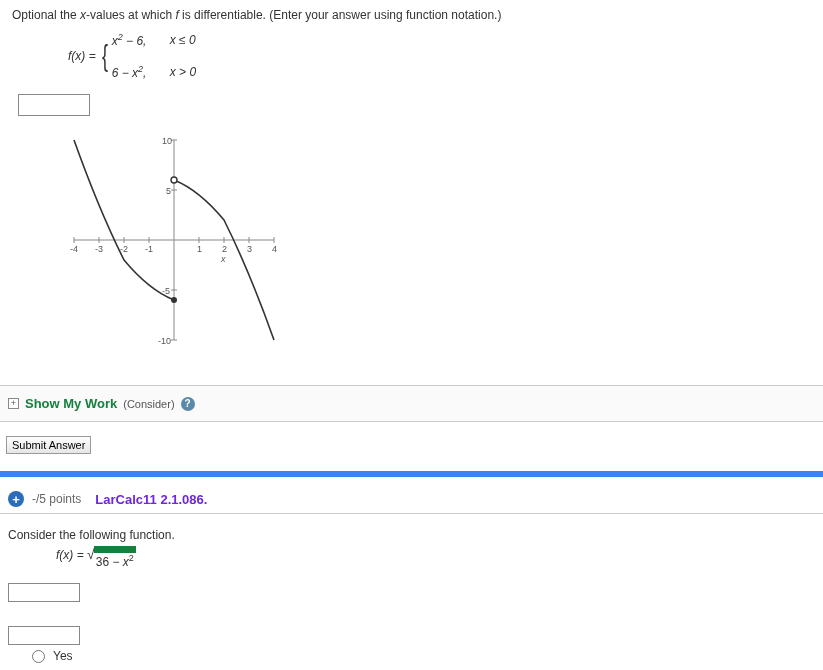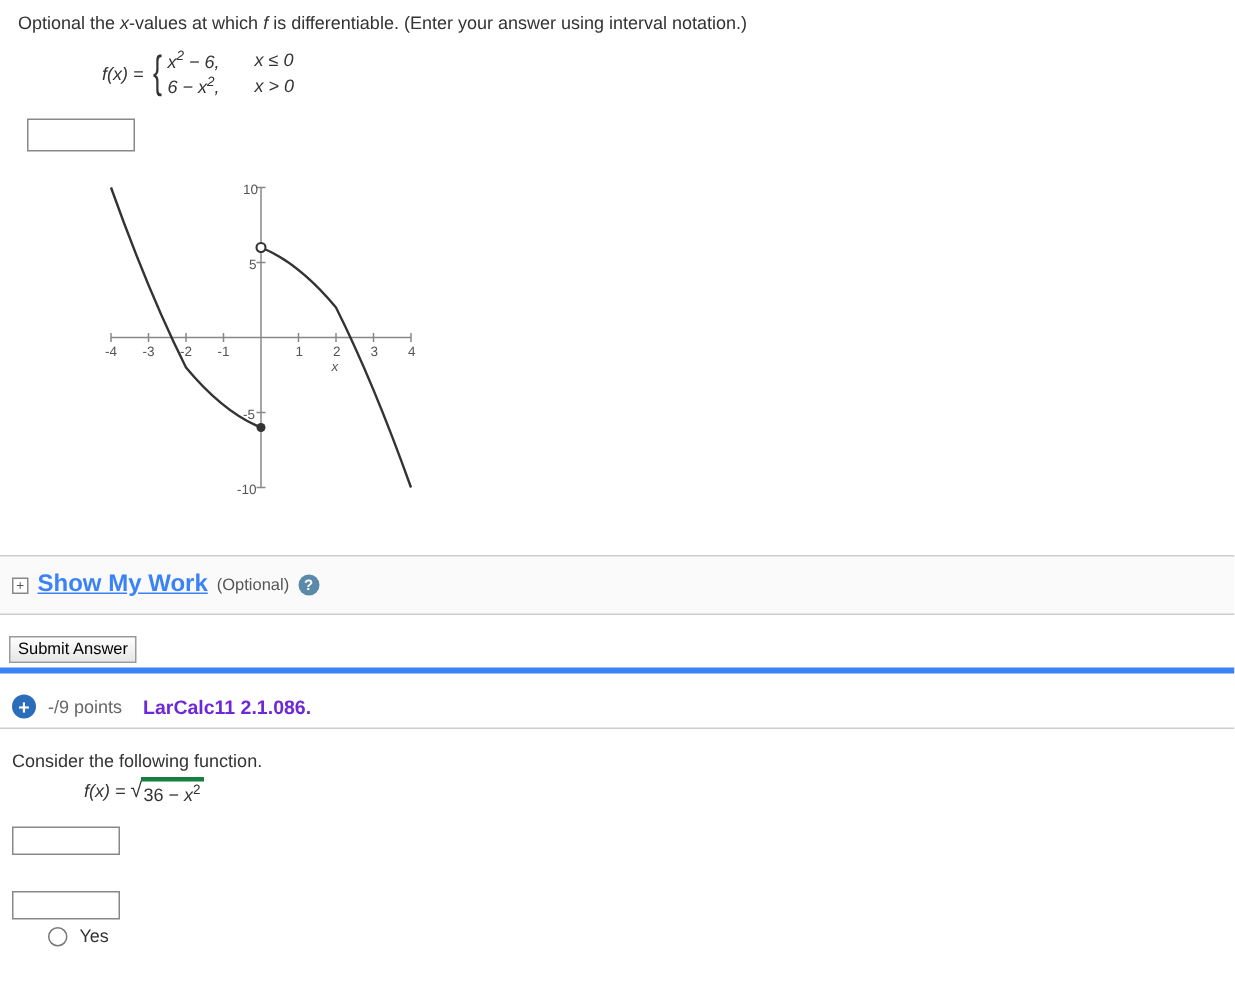--- a/index.html
+++ b/index.html
@@ -19,21 +19,21 @@
       margin: 8px 0 14px 56px;
     }
     .fx-label { margin-right: 4px; }
     .brace {
       font-size: 30px;
       line-height: 30px;
       font-weight: normal;
       margin-right: 2px;
       transform: scaleX(0.6);
     }
-    .piece-rows { display: flex; flex-direction: column; gap: 1px; }
+    .piece-rows { display: flex; flex-direction: column; gap: 16px; }
     .piece-row { display: flex; align-items: center; }
     .piece-expr { width: 58px; }
     .answer-box {
       border: 1px solid #888;
       width: 72px;
       height: 22px;
       margin: 6px 0 12px 6px;
       background: #fff;
     }
     .graph-container { margin: 14px 0 14px 42px; }
@@ -52,37 +52,37 @@
       width: 11px;
       height: 11px;
       display: inline-flex;
       align-items: center;
       justify-content: center;
       font-size: 9px;
       line-height: 1;
       color: #555;
       background: #fff;
     }
-    .show-work-text { font-weight: bold; font-size: 16px; color: #3b82f6; text-decoration: underline; }
+    .show-work-text { font-weight: bold; font-size: 13px; color: #15803d; }
     .optional { font-weight: normal; font-size: 11px; color: #555; }
     .help-circle {
       width: 14px;
       height: 14px;
       border-radius: 50%;
       background: #5b8aa8;
       color: #fff;
       font-size: 10px;
       display: inline-flex;
       align-items: center;
       justify-content: center;
       font-weight: bold;
     }
     .submit-row {
-      padding: 14px 6px 3px 6px;
-      border-bottom: 4px solid #3b82f6;
+      padding: 14px 6px 17px 6px;
+      border-bottom: 6px solid #3b82f6;
     }
     .submit-btn {
       font-size: 11px;
       padding: 2px 5px;
       border: 1px solid #999;
       background: linear-gradient(#fefefe,#e6e6e6);
       cursor: pointer;
     }
     .question-header {
       display: flex;
@@ -101,40 +101,40 @@
       display: inline-flex;
       align-items: center;
       justify-content: center;
       font-size: 13px;
     }
     .points-text { color: #666; font-size: 12px; }
     .ref-text { font-weight: bold; font-size: 13px; color: #6d28d9; margin-left: 6px; }
     .sub-question { margin: 14px 8px; }
     .sqrt-wrap { display: inline-flex; align-items: flex-start; }
     .sqrt-sym { font-size: 14px; margin-right: -1px; }
-    .sqrt-body { border-top: 3px solid #15803d; padding: 0 2px; }
+    .sqrt-body { border-top: 7px solid #15803d; padding: 0 2px; }
     .input-box {
       border: 1px solid #888;
       width: 72px;
       height: 19px;
       display: inline-block;
       vertical-align: middle;
       background: #fff;
     }
     .indent { margin-left: 48px; }
     .radio-row { display: flex; align-items: center; gap: 8px; margin-left: 24px; margin-top: 4px; }
     .spacer-v { height: 10px; }
     sup { font-size: 9px; }
   </style>
 </head>
 <body>
 
 <div class="question-block">
   <div class="prompt-text">
-    <span>Optional the </span><span class="italic-var">x</span><span>-values at which </span><span class="italic-var">f</span><span> is differentiable. (Enter your answer using interval notation.)</span>
+    <span>Optional the </span><span class="italic-var">x</span><span>-values at which </span><span class="italic-var">f</span><span> is differentiable. (Enter your answer using function notation.)</span>
   </div>
 
   <div class="piecewise-wrap">
     <span class="italic-var fx-label">f(x) = </span>
     <span class="brace">{</span>
     <div class="piece-rows">
       <div class="piece-row">
         <span class="piece-expr italic-var"><span class="italic-var">x</span><sup>2</sup> − 6,</span>
         <span class="italic-var">x ≤ 0</span>
       </div>
@@ -194,31 +194,31 @@
       <circle cx="120" cy="170" r="3" fill="#333"></circle>
 
       <circle cx="120" cy="50" r="3" fill="#fff" stroke="#333" stroke-width="1.4"></circle>
     </svg>
   </div>
 </div>
 
 <div class="show-work-bar">
   <span class="expand-box">+</span>
   <span class="show-work-text">Show My Work</span>
-  <span class="optional">(Optional)</span>
+  <span class="optional">(Consider)</span>
   <span class="help-circle">?</span>
 </div>
 
 <div class="submit-row">
   <button class="submit-btn">Submit Answer</button>
 </div>
 
 <div class="question-header">
   <span class="plus-circle">+</span>
-  <span class="points-text">-/9 points</span>
+  <span class="points-text">-/5 points</span>
   <span class="ref-text">LarCalc11 2.1.086.</span>
 </div>
 
 <div class="sub-question">
   <div>Consider the following function.</div>
   <div class="indent" style="margin-top:4px;">
     <span class="italic-var">f(x) = </span>
     <span class="sqrt-wrap">
       <span class="sqrt-sym">√</span>
       <span class="sqrt-body">36 − <span class="italic-var">x</span><sup>2</sup></span>

